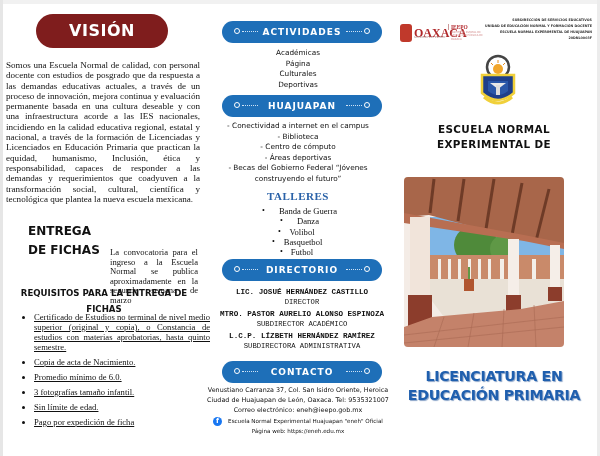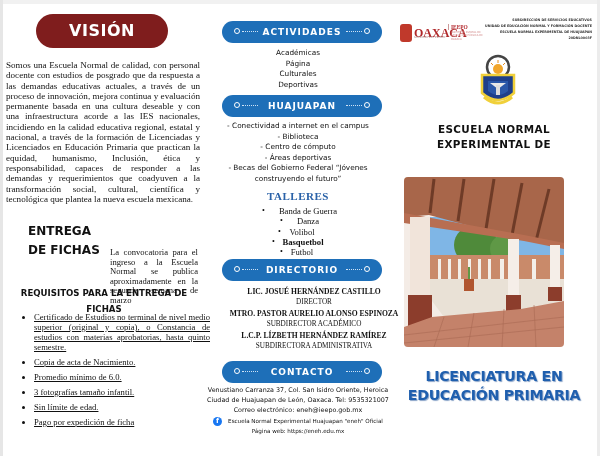--- a/index.html
+++ b/index.html
@@ -25,21 +25,21 @@
   .pill .dot { position:absolute; top:7px; width:6px; height:6px; border:1.5px solid #fff; border-radius:50%; box-sizing:border-box; }
   .pill .dot.l { left:12px; } .pill .dot.r { right:12px; }
   .pill .dash { position:absolute; top:10px; width:16px; border-top:1.5px dotted #cfe2f5; }
   .pill .dash.l { left:20px; } .pill .dash.r { right:20px; }
   .pill .label { position:absolute; left:0; right:0; top:0; line-height:22px; text-align:center; }
   .center-list { position:absolute; left:0; width:196px; text-align:center; font-family:"DejaVu Sans", sans-serif; font-size:7.3px; line-height:10.5px; color:#111; }
   .talleres-title { position:absolute; left:0; top:190px; width:196px; text-align:center; font-family:"Liberation Serif", serif; font-weight:bold; font-size:11px; color:#2a62a8; letter-spacing:0.5px; }
   .talleres-list { position:absolute; left:0; top:206px; width:196px; font-family:"Liberation Serif", serif; font-size:8.6px; line-height:10.3px; color:#111; }
   .talleres-list div { position:relative; text-align:center; }
   .talleres-list .b { position:absolute; font-size:8px; }
-  .dir-block { position:absolute; left:16px; top:287px; width:196px; text-align:center; font-family:Liberation Serif, serif; color:#111; }
+  .dir-block { position:absolute; left:4px; top:287px; width:196px; text-align:center; font-family:Liberation Mono, monospace; color:#111; }
   .dir-name { font-weight:bold; font-size:7.6px; line-height:10px; }
   .dir-role { font-size:7.2px; line-height:10px; margin-bottom:2px; }
   .contact { position:absolute; left:0; top:385px; width:196px; text-align:center; font-family:"DejaVu Sans", sans-serif; font-size:6.4px; line-height:10.2px; color:#111; }
   .contact .small { font-size:5.6px; }
   .fb-icon { display:inline-block; width:9px; height:9px; border-radius:50%; background:#1877f2; color:#fff; font-weight:bold; font-size:7px; line-height:9px; text-align:center; vertical-align:middle; margin-right:6px; font-family:"DejaVu Sans", sans-serif; }
 
   
   .col3 { position:absolute; left:396px; top:0; width:200px; height:456px; }
   .logo-oaxaca { position:absolute; left:4px; top:24px; width:12px; height:18px; border-radius:3px; background:#c0392b; }
   .logo-oaxaca-text { position:absolute; left:18px; top:26px; font-family:"Liberation Serif", serif; font-weight:bold; font-size:12px; color:#b0282a; }
@@ -109,21 +109,21 @@
       <div>- Centro de cómputo</div>
       <div>- Áreas deportivas</div>
       <div>- Becas del Gobierno Federal “Jóvenes construyendo el futuro”</div>
     </div>
 
     <div class="talleres-title">TALLERES</div>
     <div class="talleres-list">
       <div><span class="b" style="left:62px;">•</span><span style="padding-left:20px;">Banda de Guerra</span></div>
       <div><span class="b" style="left:80px;">•</span><span style="padding-left:8px;margin-left:12px;">Danza</span></div>
       <div><span class="b" style="left:78px;">•</span><span style="padding-left:8px;">Volibol</span></div>
-      <div><span class="b" style="left:72px;">•</span><span style="padding-left:10px;font-weight:bold;">Basquetbol</span></div>
+      <div><span class="b" style="left:72px;">•</span><span style="padding-left:10px;">Basquetbol</span></div>
       <div><span class="b" style="left:80px;">•</span><span style="padding-left:8px;">Futbol</span></div>
     </div>
 
     <div class="pill" style="top:259px;">
       <span class="dot l"></span>
         <span class="dash l"></span>
       <span class="label">DIRECTORIO</span>
       <span class="dash r"></span>
         <span class="dot r"></span>
     </div>

